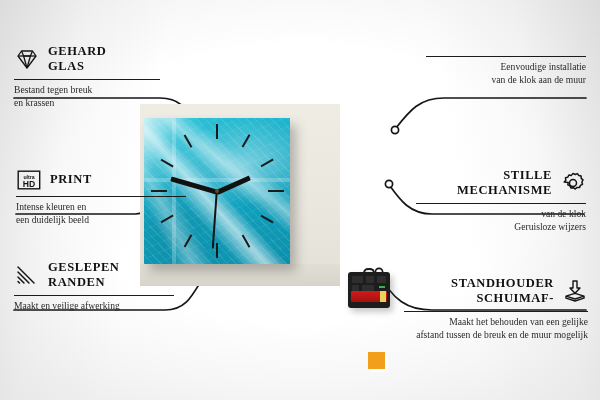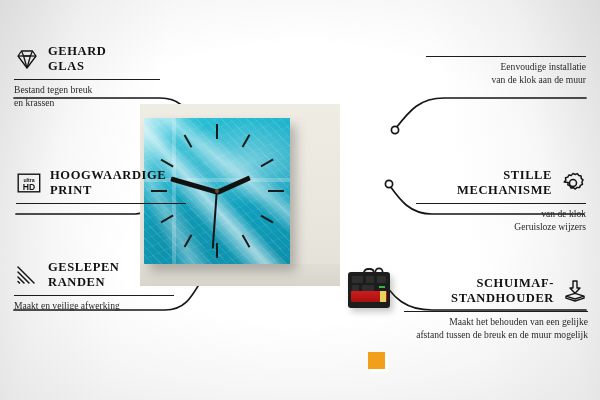--- a/index.html
+++ b/index.html
@@ -202,25 +202,28 @@
   </div>
 
   <div class="feat left" style="left:16px;top:168px;width:180px;">
     <div class="head">
       <svg class="ico" viewBox="0 0 26 24">
         <rect x="2.2" y="3.2" width="21.5" height="17.6" fill="none" stroke="#141414" stroke-width="1.4"></rect>
         <text x="13" y="11" font-family="Liberation Sans, sans-serif" font-size="5.2" font-weight="700" text-anchor="middle" fill="#141414">ultra</text>
         <text x="13" y="18.6" font-family="Liberation Sans, sans-serif" font-size="8.6" font-weight="700" text-anchor="middle" fill="#141414">HD</text>
       </svg>
       <div class="ttl">
-        <div>HOOGWAARDIGE</div>
         <div>PRINT</div>
       </div>
     </div>
     <div class="rule" style="width:170px;"></div>
+    <div class="sub">
+      <div>Intense kleuren en</div>
+      <div>een duidelijk beeld</div>
+    </div>
   </div>
 
   <div class="feat left" style="left:14px;top:260px;width:172px;">
     <div class="head">
       <svg class="ico" viewBox="0 0 24 24">
         <g stroke="#141414" stroke-width="1.5" stroke-linecap="round">
           <path d="M3 4 L19 20"></path>
             <path d="M3 9 L14 20"></path>
             <path d="M3 14 L9 20"></path>
             <path d="M3 18.5 L4.5 20"></path>
@@ -260,22 +263,22 @@
     <div class="rule" style="width:170px;"></div>
     <div class="sub">
       <div>van de klok</div>
       <div>Geruisloze wijzers</div>
     </div>
   </div>
 
   <div class="feat right" style="left:404px;top:276px;width:184px;">
     <div class="head">
       <div class="ttl">
+        <div>STANDHOUDER</div>
         <div>SCHUIMAF-</div>
-        <div>STANDHOUDER</div>
       </div>
       <svg class="ico" viewBox="0 0 24 24">
         <path d="M10 2 h4 v7 h3 l-5 5.2 -5-5.2 h3 Z" fill="none" stroke="#141414" stroke-width="1.4" stroke-linejoin="round"></path>
         <path d="M12 14.4 L21 17.2 L12 20 L3 17.2 Z" fill="none" stroke="#141414" stroke-width="1.4" stroke-linejoin="round"></path>
         <path d="M3 17.2 v2 L12 22 l9-2.8 v-2" fill="none" stroke="#141414" stroke-width="1.4" stroke-linejoin="round"></path>
       </svg>
     </div>
     <div class="rule" style="width:184px;"></div>
     <div class="sub">
       <div>Maakt het behouden van een gelijke</div>

